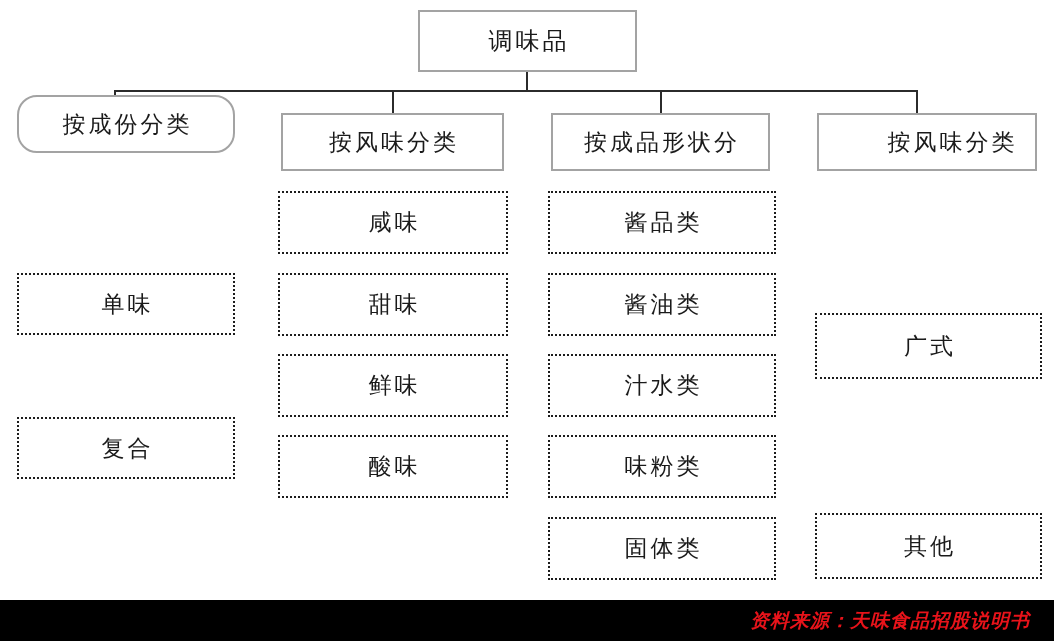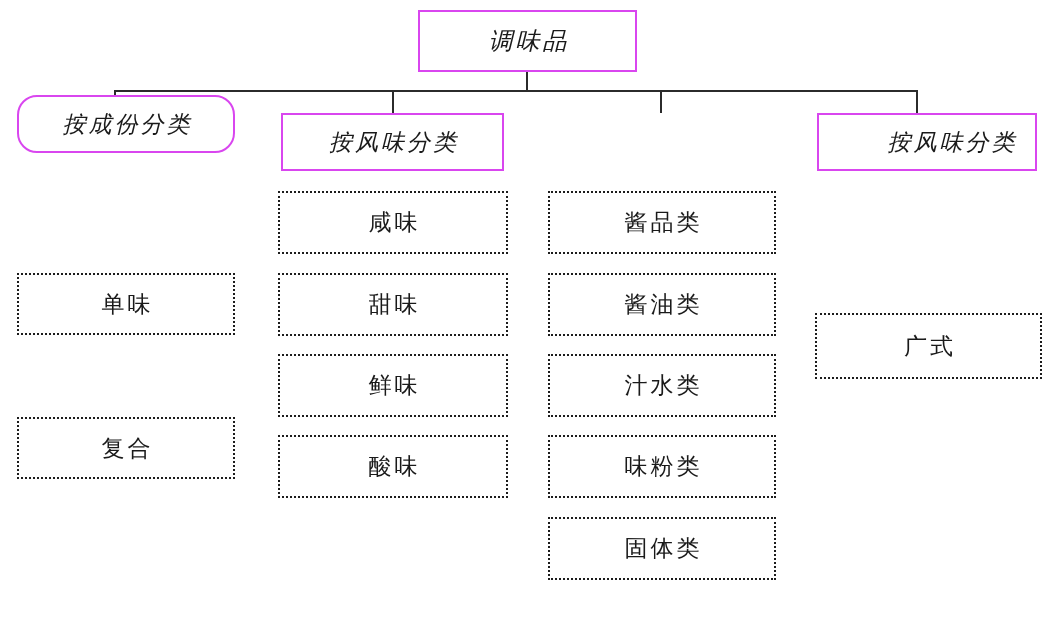--- a/index.html
+++ b/index.html
@@ -25,23 +25,22 @@
     align-items: center;
     justify-content: center;
     box-sizing: border-box;
     color: #1a1a1a;
     background: #ffffff;
     letter-spacing: 3px;
     text-indent: 3px;
     white-space: nowrap;
   }
   .node.solid {
-    border: 2px solid #d946ef;
+    border: 2px solid #a3a3a3;
     font-size: 23px;
-    font-style: italic;
   }
   .node.root {
     font-size: 24px;
   }
   .node.dashed {
     border: 2px dotted #1c1c1c;
     font-size: 23px;
   }
 
   
@@ -90,23 +89,28 @@
   <div class="node solid" style="left:17px; top:95px; width:218px; height:58px;border-radius:20px;">按成份分类</div>
   <div class="node dashed" style="left:17px; top:273px; width:218px; height:62px;">单味</div>
   <div class="node dashed" style="left:17px; top:417px; width:218px; height:62px;text-align:right;">复合</div>
 
   <div class="node solid" style="left:281px; top:113px; width:223px; height:58px;">按风味分类</div>
   <div class="node dashed" style="left:278px; top:191px; width:230px; height:63px;">咸味</div>
   <div class="node dashed" style="left:278px; top:273px; width:230px; height:63px;">甜味</div>
   <div class="node dashed" style="left:278px; top:354px; width:230px; height:63px;">鲜味</div>
   <div class="node dashed" style="left:278px; top:435px; width:230px; height:63px;">酸味</div>
 
+  <div class="node solid" style="left:551px; top:113px; width:219px; height:58px;">按成品形状分</div>
   <div class="node dashed" style="left:548px; top:191px; width:228px; height:63px;">酱品类</div>
   <div class="node dashed" style="left:548px; top:273px; width:228px; height:63px;">酱油类</div>
   <div class="node dashed" style="left:548px; top:354px; width:228px; height:63px;">汁水类</div>
   <div class="node dashed" style="left:548px; top:435px; width:228px; height:63px;">味粉类</div>
   <div class="node dashed" style="left:548px; top:517px; width:228px; height:63px;">固体类</div>
 
   <div class="node solid" style="left:817px; top:113px; width:220px; height:58px;padding-left:48px;">按风味分类</div>
   <div class="node dashed" style="left:815px; top:313px; width:227px; height:66px;">广式</div>
+  <div class="node dashed" style="left:815px; top:513px; width:227px; height:66px;">其他</div>
 
+  <div id="footer-bar" style="top:600px; height:41px;">
+    <span id="footer-source">资料来源：天味食品招股说明书</span>
+  </div>
 
 </div>
 
 </body></html>

